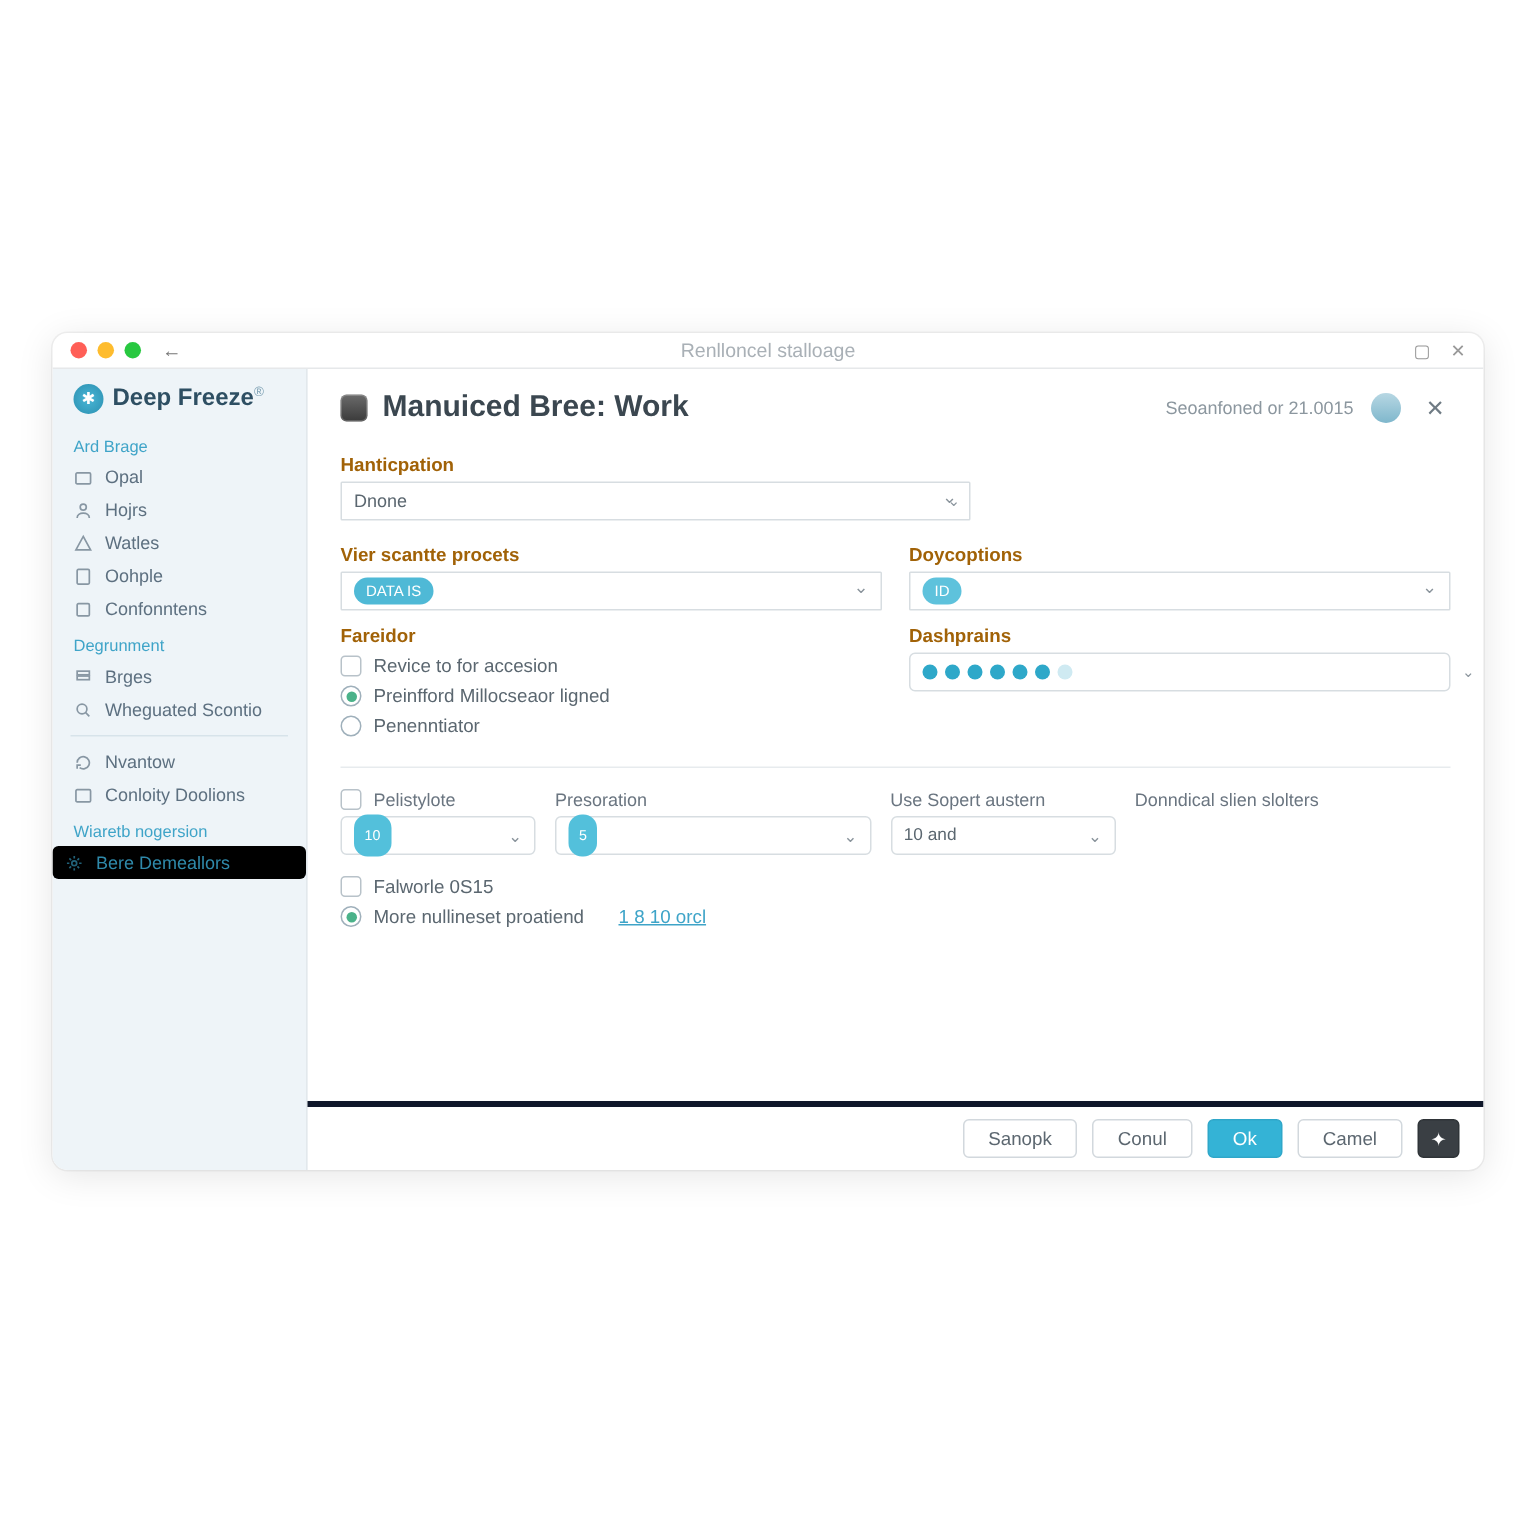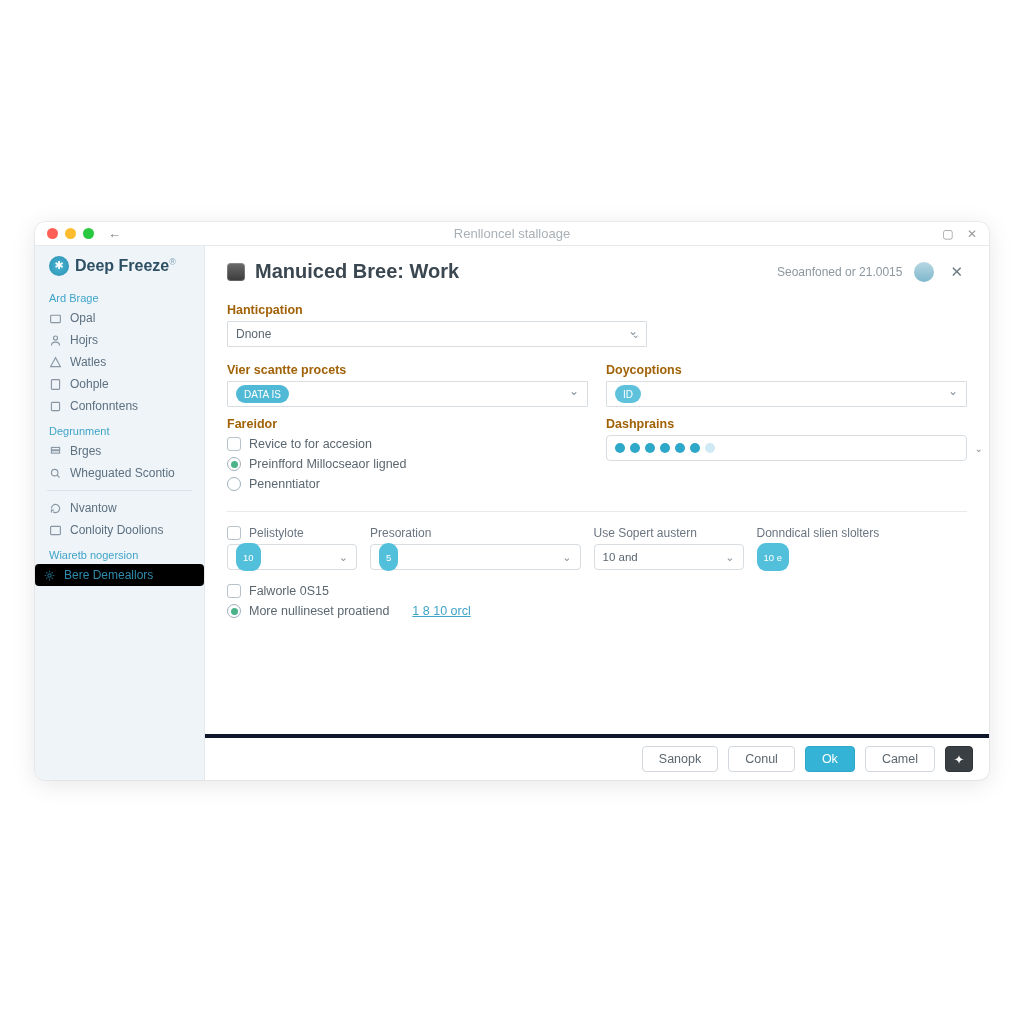--- a/index.html
+++ b/index.html
@@ -299,23 +299,20 @@
           </div>
           <div class="gcol" style="flex:0 0 150px">
             <label class="mini-label">Use Sopert austern</label>
             <div class="mini-select">
                 <span style="font-size:11.5px;color:#5b6770">10 and</span>
                 <span class="chev">⌄</span>
               </div>
           </div>
           <div class="gcol">
             <label class="mini-label">Donndical slien slolters</label>
-            <div class="mini-select" style="border:none;background:transparent;padding:0">
-                <span class="mini-pill">10 e</span>
-              </div>
           </div>
         </div>
 
         <div class="opt" style="margin-top:14px">
             <span class="checkbox"></span>
             <span>Falworle 0S15</span>
           </div>
         <div class="opt"><span class="radio on"></span><span>More nullineset proatiend</span>&nbsp;&nbsp;<span class="link">1 8 10 orcl</span></div>
 
       </div>

